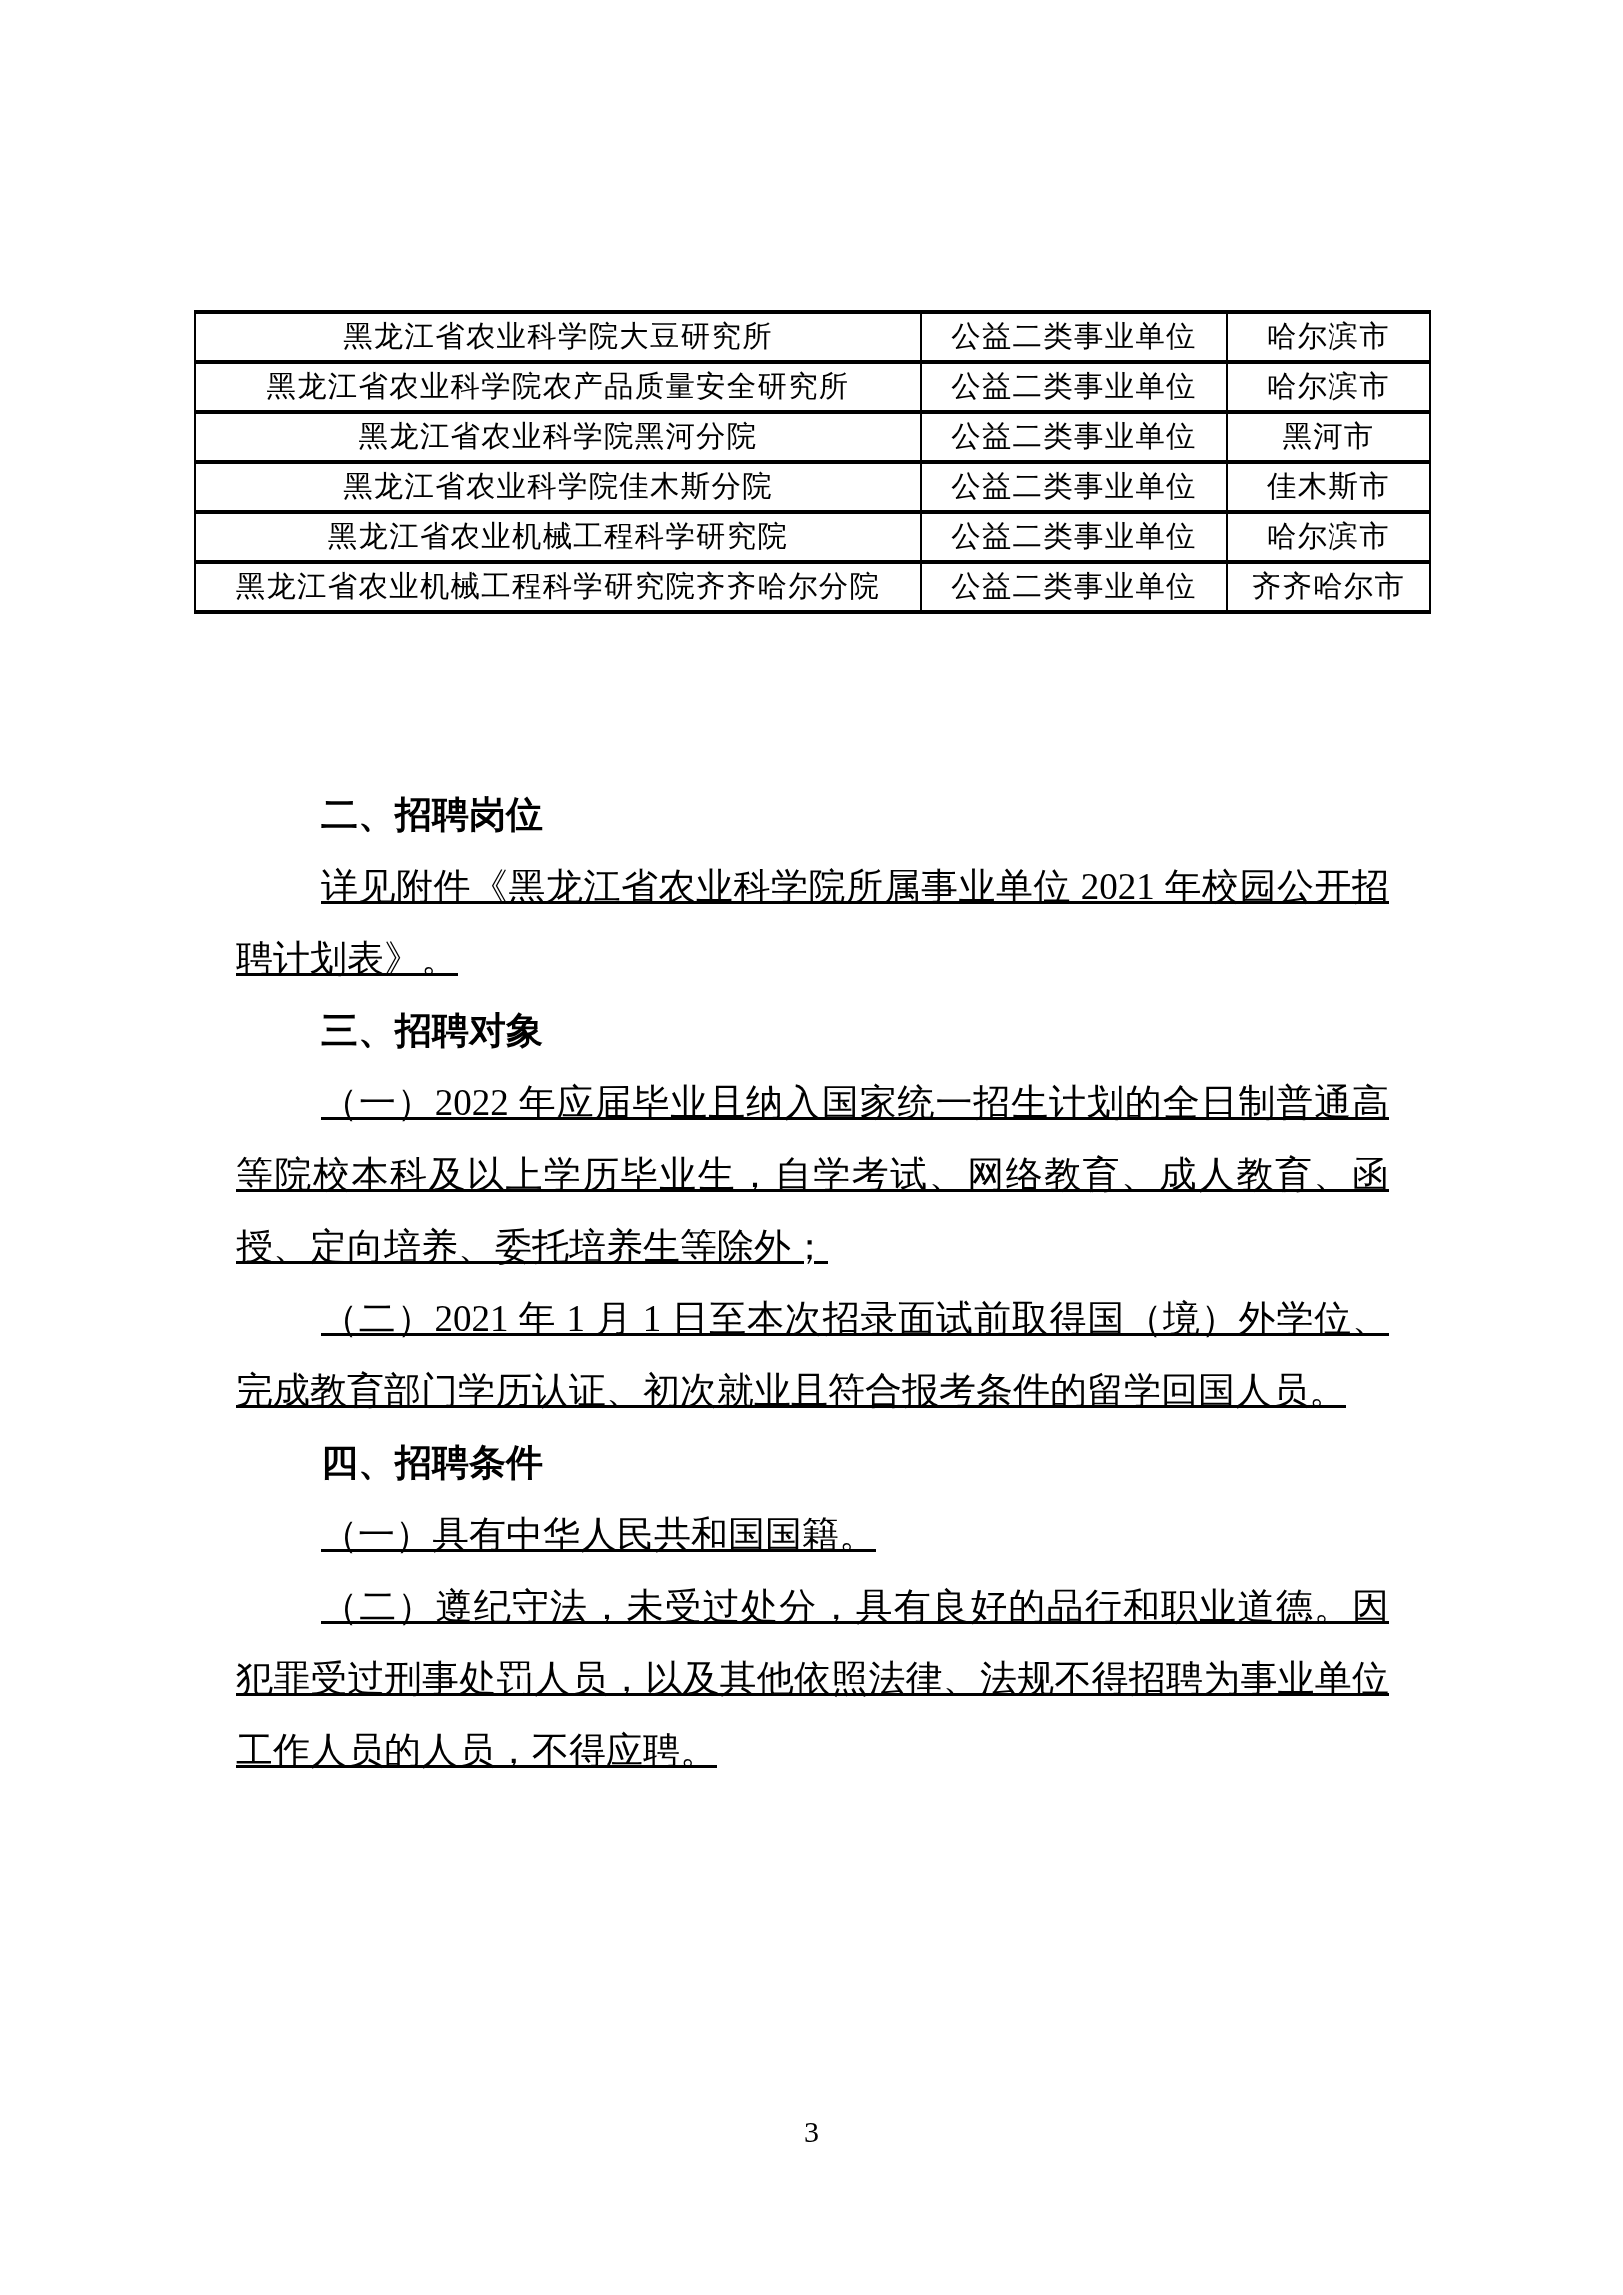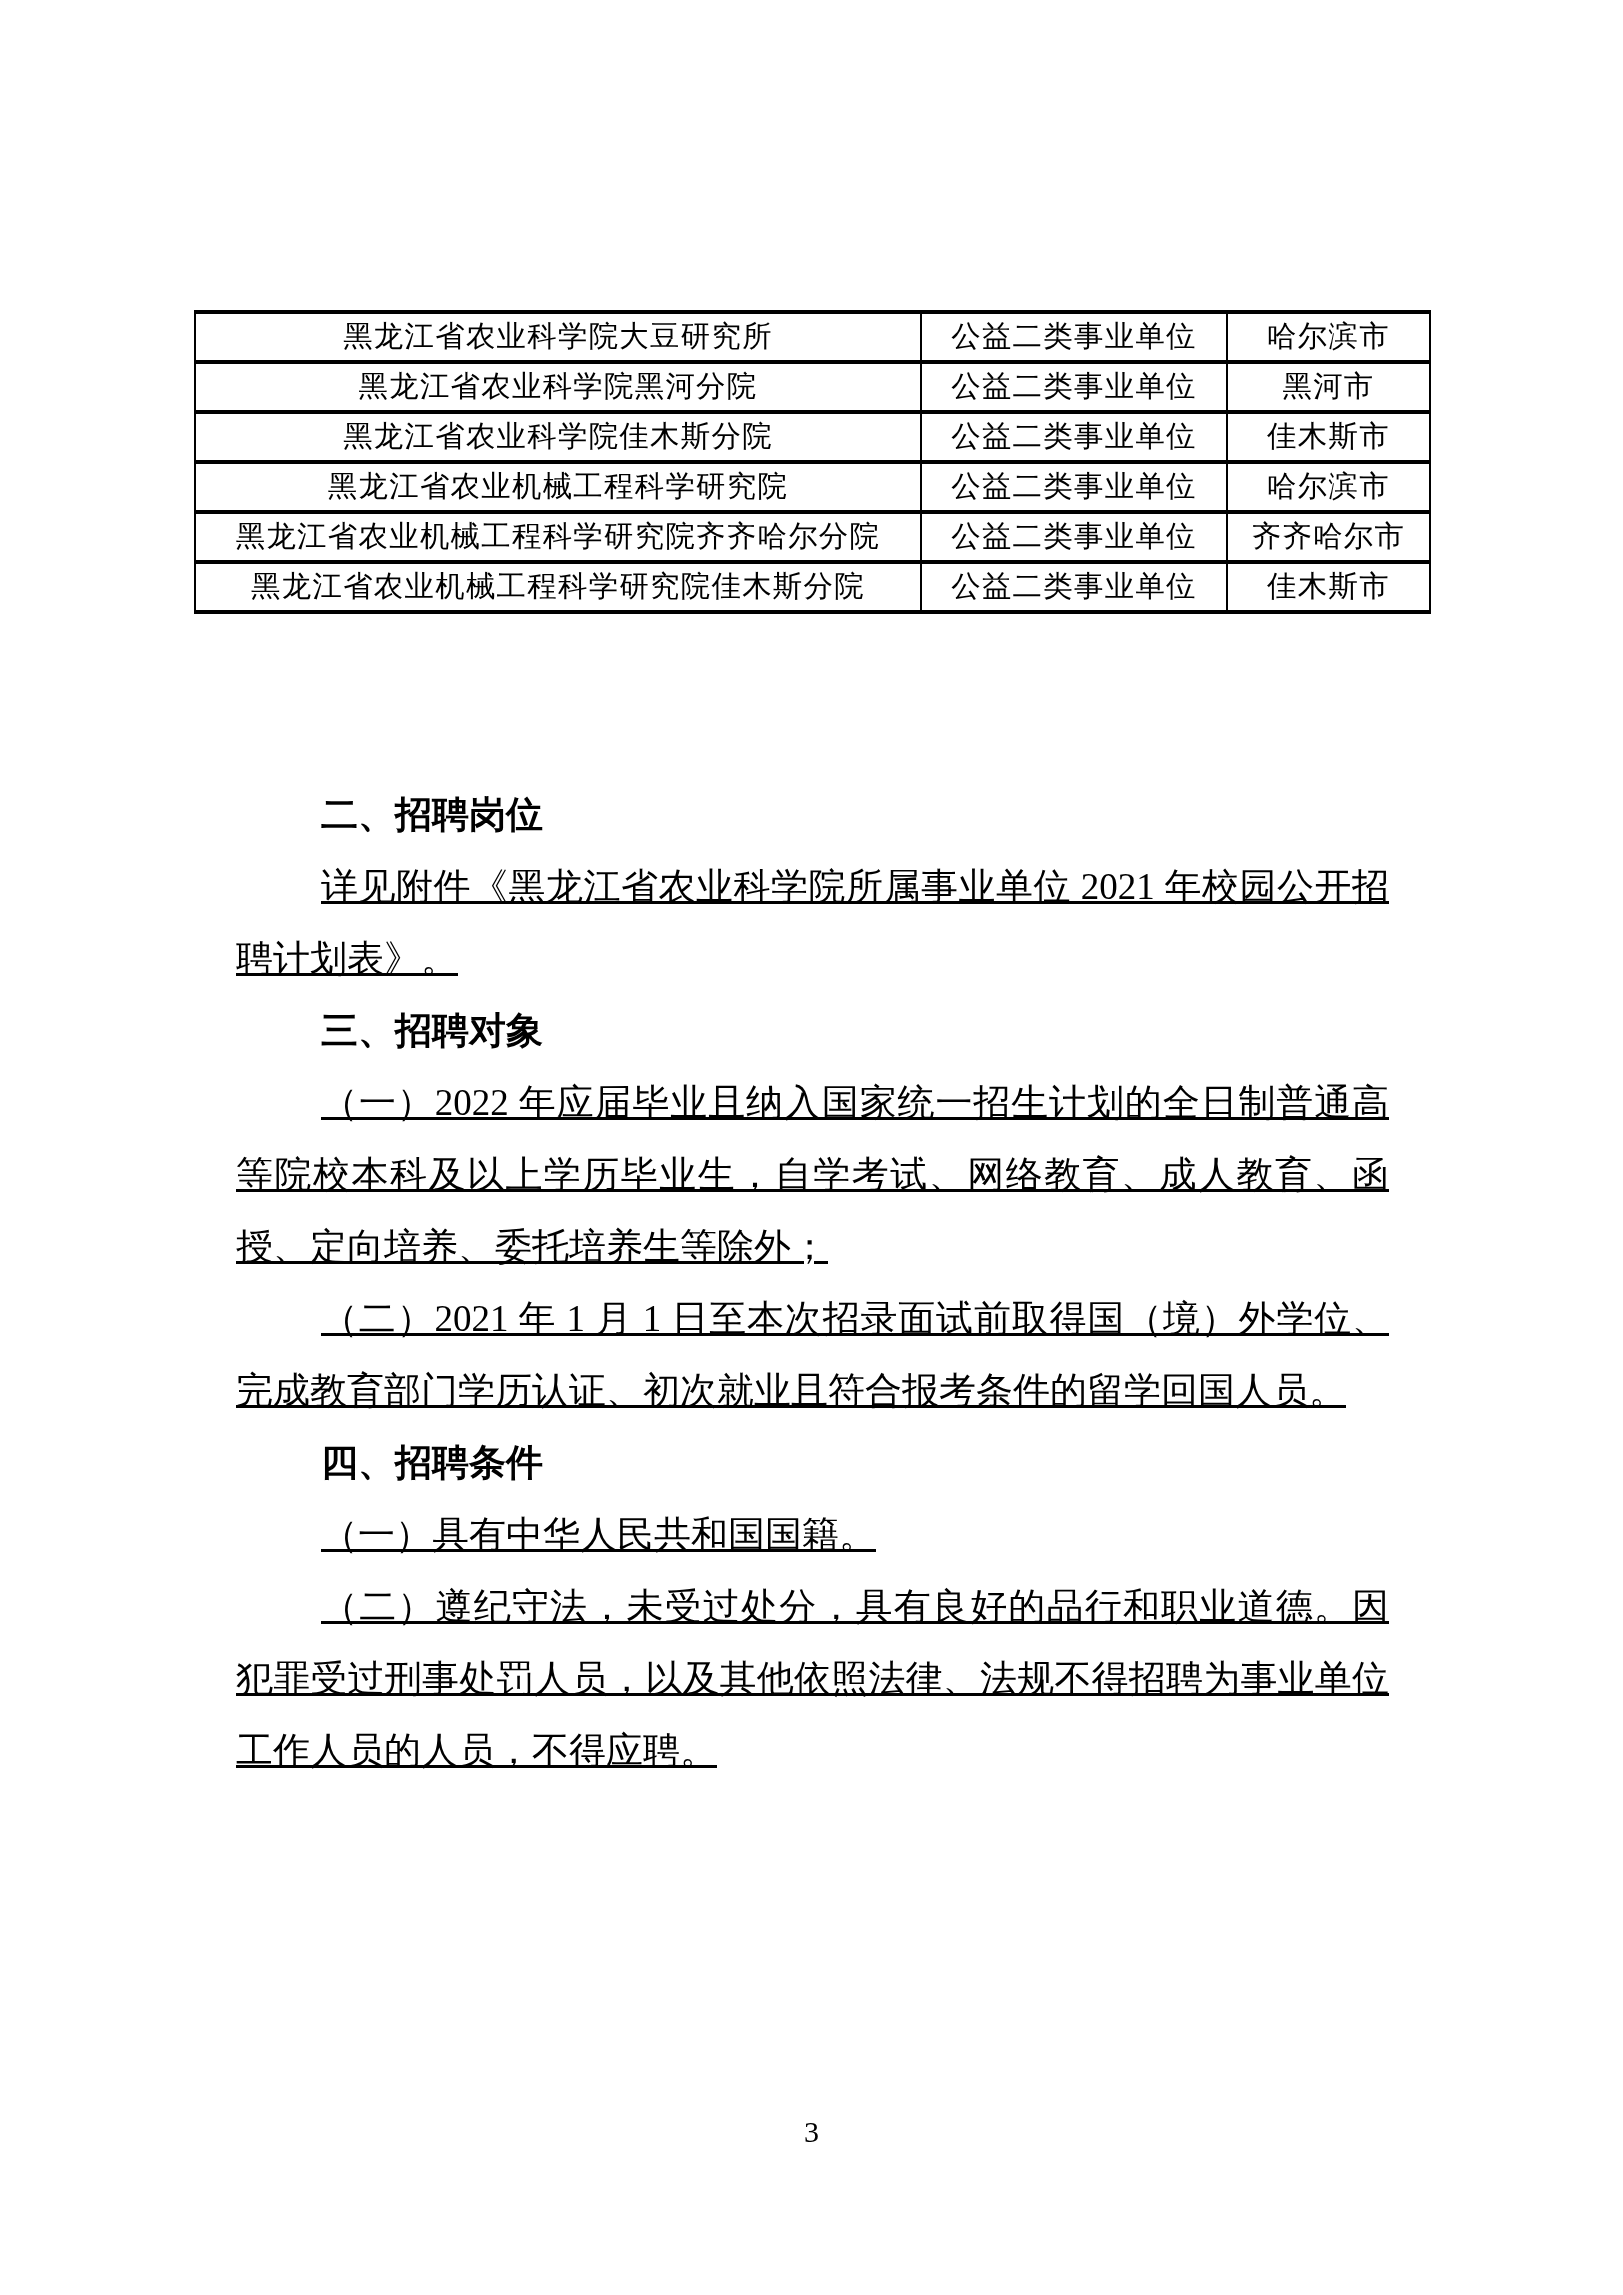--- a/index.html
+++ b/index.html
@@ -95,43 +95,43 @@
       <col class="col-type">
       <col class="col-city">
     </colgroup>
     <tbody>
       <tr>
         <td>黑龙江省农业科学院大豆研究所</td>
         <td>公益二类事业单位</td>
         <td>哈尔滨市</td>
       </tr>
       <tr>
+        <td>黑龙江省农业科学院农产品质量安全研究所</td>
+        <td>公益二类事业单位</td>
+        <td>哈尔滨市</td>
+      </tr>
+      <tr>
         <td>黑龙江省农业科学院黑河分院</td>
         <td>公益二类事业单位</td>
         <td>黑河市</td>
       </tr>
       <tr>
         <td>黑龙江省农业科学院佳木斯分院</td>
         <td>公益二类事业单位</td>
         <td>佳木斯市</td>
       </tr>
       <tr>
         <td>黑龙江省农业机械工程科学研究院</td>
         <td>公益二类事业单位</td>
         <td>哈尔滨市</td>
       </tr>
       <tr>
         <td>黑龙江省农业机械工程科学研究院齐齐哈尔分院</td>
         <td>公益二类事业单位</td>
         <td>齐齐哈尔市</td>
-      </tr>
-      <tr>
-        <td>黑龙江省农业机械工程科学研究院佳木斯分院</td>
-        <td>公益二类事业单位</td>
-        <td>佳木斯市</td>
       </tr>
     </tbody>
   </table>
 
   <div class="content">
     <h2>二、招聘岗位</h2>
     <p>详见附件《黑龙江省农业科学院所属事业单位 2021 年校园公开招聘计划表》。</p>
 
     <h2>三、招聘对象</h2>
     <p>（一）2022 年应届毕业且纳入国家统一招生计划的全日制普通高等院校本科及以上学历毕业生，自学考试、网络教育、成人教育、函授、定向培养、委托培养生等除外；</p>

